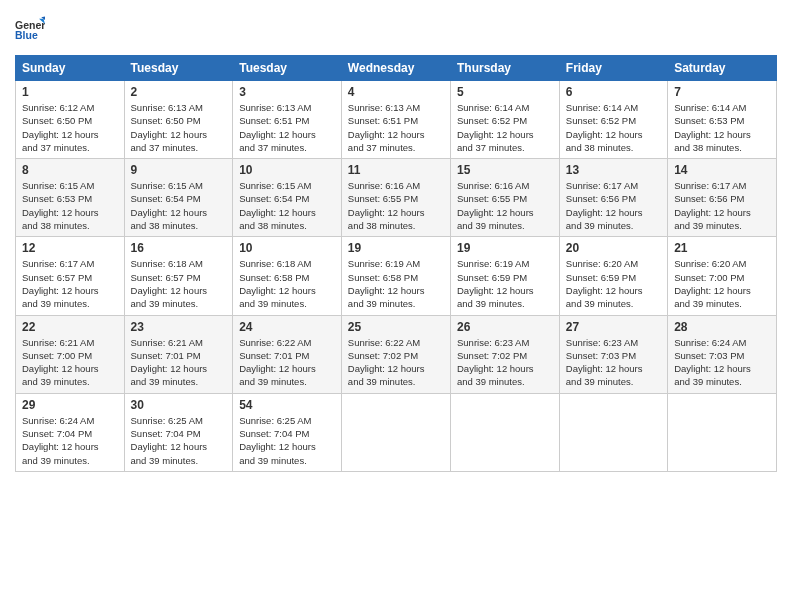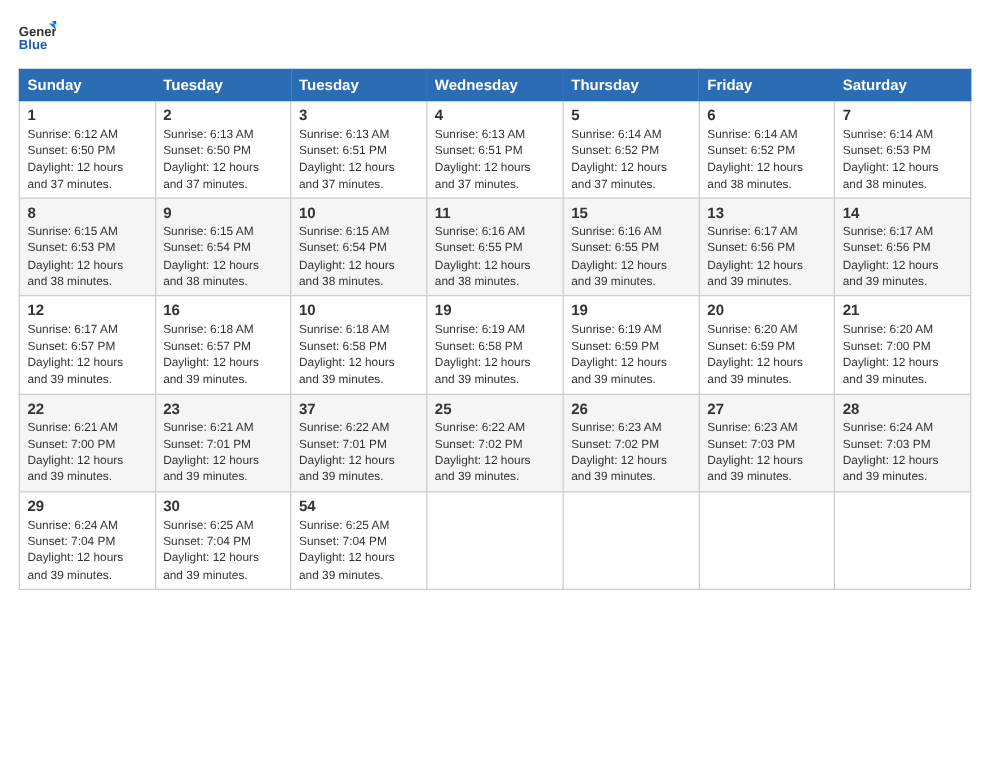--- a/index.html
+++ b/index.html
@@ -280,21 +280,21 @@
 and 39 minutes.</div>
           </td>
           <td>
             <span class="day-num">23</span>
             <div class="day-info" style="white-space: pre-line;">Sunrise: 6:21 AM
 Sunset: 7:01 PM
 Daylight: 12 hours
 and 39 minutes.</div>
           </td>
           <td>
-            <span class="day-num">37</span>
+            <span class="day-num">24</span>
             <div class="day-info" style="white-space: pre-line;">Sunrise: 6:22 AM
 Sunset: 7:01 PM
 Daylight: 12 hours
 and 39 minutes.</div>
           </td>
           <td>
             <span class="day-num">25</span>
             <div class="day-info" style="white-space: pre-line;">Sunrise: 6:22 AM
 Sunset: 7:02 PM
 Daylight: 12 hours

